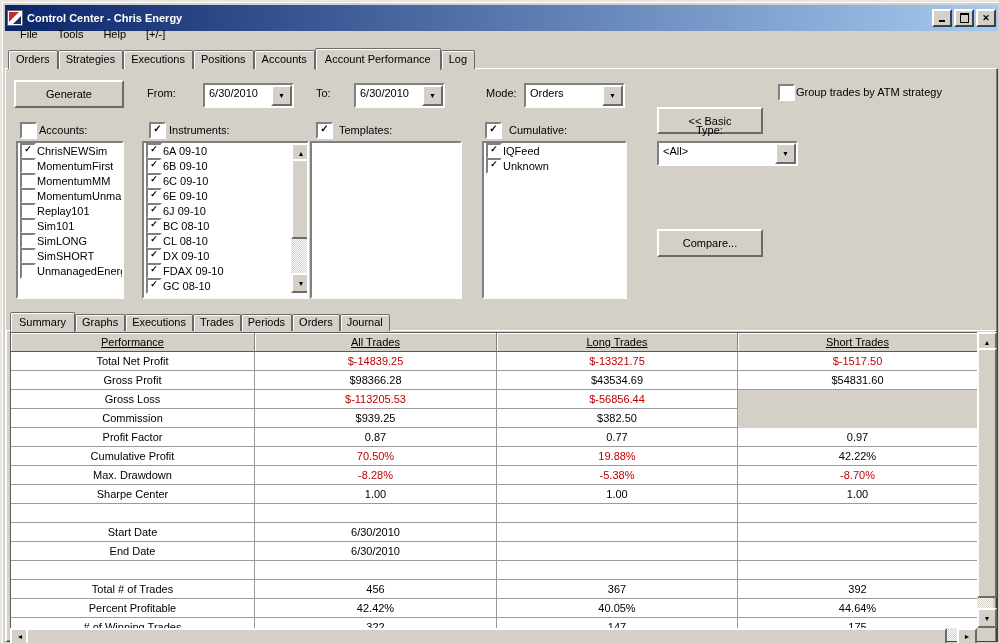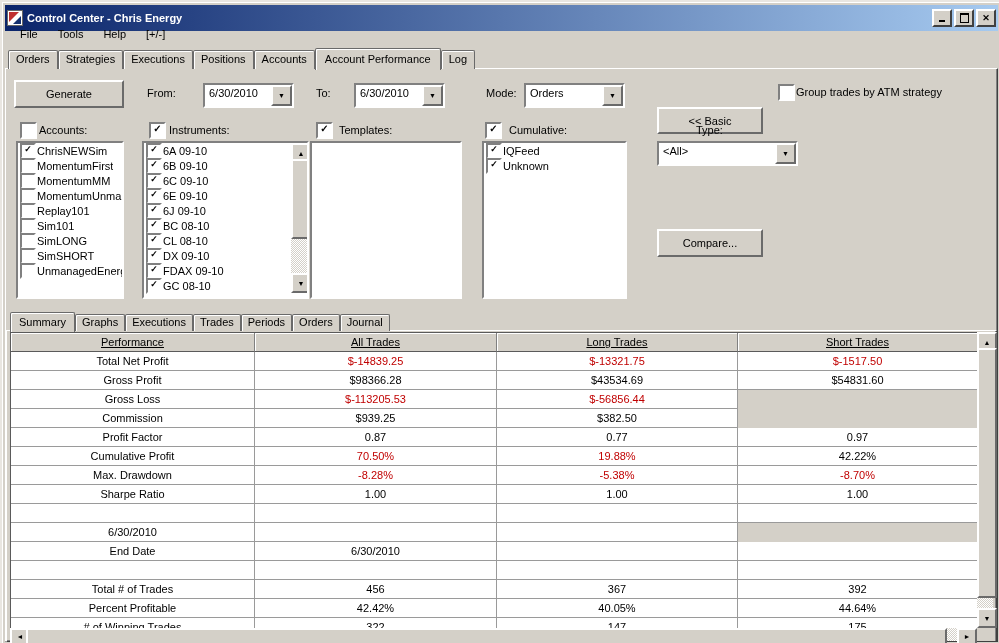--- a/index.html
+++ b/index.html
@@ -333,32 +333,33 @@
           <div class="td neg">19.88%</div>
           <div class="td">42.22%</div>
         </div>
         <div class="tr">
           <div class="td rowlabel">Max. Drawdown</div>
           <div class="td neg">-8.28%</div>
           <div class="td neg">-5.38%</div>
           <div class="td neg">-8.70%</div>
         </div>
         <div class="tr">
-          <div class="td rowlabel">Sharpe Ratio</div>
+          <div class="td rowlabel">Sharpe Center</div>
           <div class="td">1.00</div>
           <div class="td">1.00</div>
           <div class="td">1.00</div>
         </div>
         <div class="tr">
           <div class="td rowlabel"></div>
           <div class="td"></div>
           <div class="td"></div>
           <div class="td"></div>
         </div>
         <div class="tr">
+          <div class="td rowlabel">Start Date</div>
           <div class="td">6/30/2010</div>
           <div class="td"></div>
           <div class="td"></div>
         </div>
         <div class="tr">
           <div class="td rowlabel">End Date</div>
           <div class="td">6/30/2010</div>
           <div class="td"></div>
           <div class="td"></div>
         </div>

